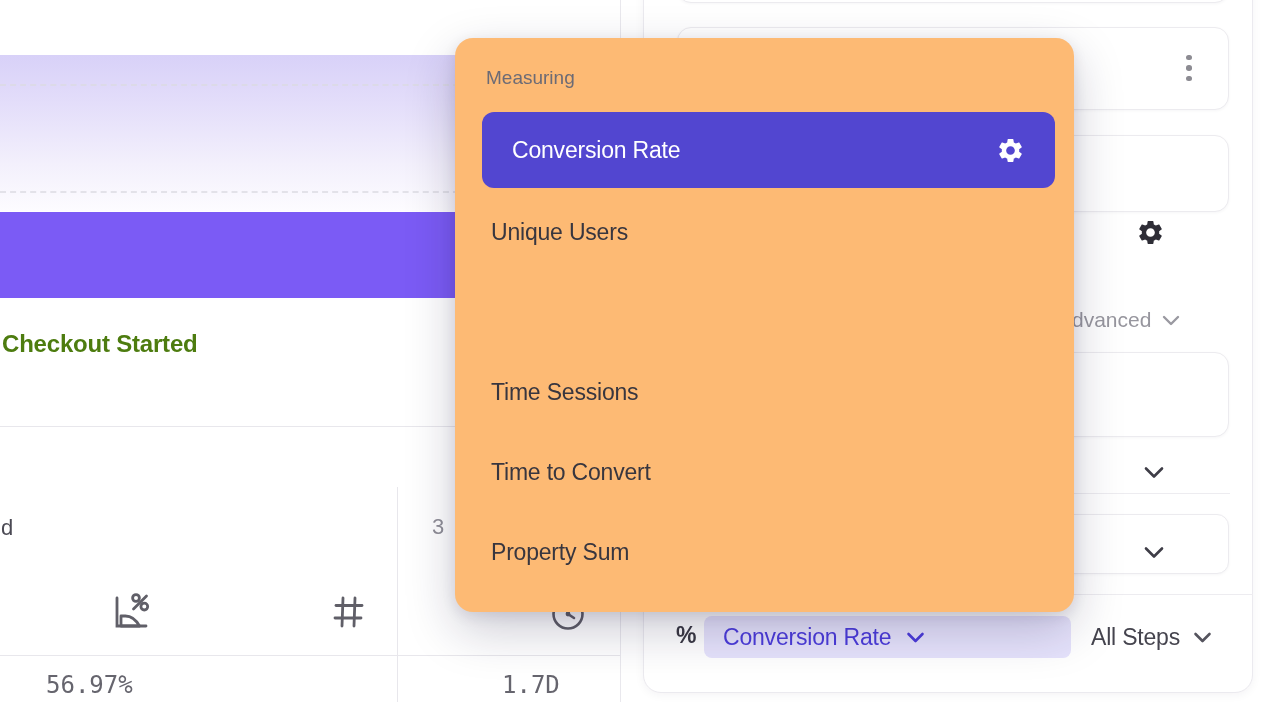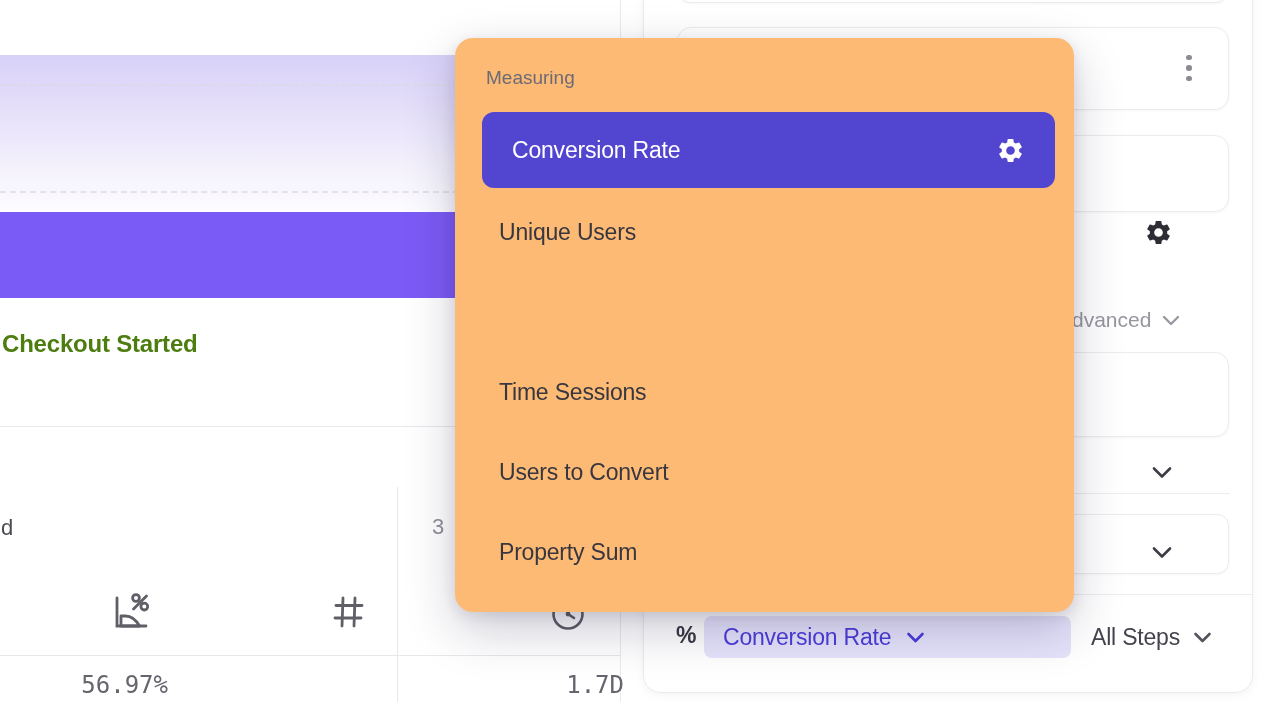--- a/index.html
+++ b/index.html
@@ -26,21 +26,21 @@
   .step-title { left:2px; top:330px; font-size:24px; font-weight:600; color:#4d7c0f; letter-spacing:-.2px; }
 
   .h-div { left:0; width:620px; height:0; border-top:1px solid #E8E7EC; }
   .v-div { left:397px; top:487px; width:0; height:215px; border-left:1px solid #E8E7EC; }
 
   .hdr-frag { font-size:22px; line-height:28px; }
   .hdr-left { left:1px; top:514px; color:#4B4A54; }
   .hdr-right { left:424px; top:513px; width:28px; text-align:center; color:#8F8E97; }
 
   .col-icon { top:590px; width:44px; height:44px; }
-  .val { top:668px; width:122px; text-align:right; font-family:"DejaVu Sans Mono", monospace;
+  .val { top:668px; width:122px; text-align:left; font-family:"DejaVu Sans Mono", monospace;
     font-size:24px; line-height:34px; color:#66656E; }
 
   
   .outer-card { left:643px; top:-60px; width:610px; height:753px; background:#fff;
     border:1px solid #EBEAEF; border-radius:18px; box-shadow:0 2px 10px rgba(30,28,50,.05); z-index:1; }
   .mini-card { left:677px; width:552px; background:#fff; border:1px solid #ECEBEF;
     border-radius:14px; box-shadow:0 1px 3px rgba(30,28,50,.04); z-index:2; }
   .kebab { left:1178px; top:50px; width:22px; height:36px; display:flex; flex-direction:column;
     align-items:center; justify-content:center; gap:5px; z-index:3; cursor:pointer; }
   .kebab i { width:5.5px; height:5.5px; border-radius:50%; background:#8C8B92; }
@@ -55,21 +55,21 @@
   .pill { left:704px; top:616px; width:367px; height:42px; background:#E6E3FC; border-radius:8px;
     display:flex; align-items:center; padding:0 19px; gap:15px; z-index:2; cursor:pointer; }
   .pill span { font-size:23px; font-weight:500; color:#4C3CDB; letter-spacing:-.2px; }
   .steps-sel { left:1091px; top:616px; height:42px; display:flex; align-items:center; gap:13px; z-index:2; cursor:pointer; }
   .steps-sel span { font-size:23px; font-weight:500; color:#45444E; letter-spacing:-.2px; }
 
   
   .dropdown { left:455px; top:38px; width:619px; height:574px; background:#fdba74; border-radius:18px;
     box-shadow:0 18px 50px rgba(25,20,60,.22), 0 4px 14px rgba(25,20,60,.10); z-index:30; }
   .menu-title { left:31px; top:29px; font-size:19px; font-weight:500; color:#6C6B75; }
-  .menu-item { left:8px; width:748px; height:80px; display:flex; align-items:center;
+  .menu-item { left:0; width:748px; height:80px; display:flex; align-items:center;
     padding:0 38px 0 36px; cursor:pointer; }
   .menu-item .lbl { font-size:23px; font-weight:500; color:#38363F; letter-spacing:-.2px; flex:1; }
   .menu-item.sel { left:27px; width:573px; height:76px; background:#5246D0; border-radius:12px;
     padding:0 30px 0 10px; }
   .menu-item.sel .lbl { color:#ffffff; }
   .gear { width:29px; height:29px; flex:0 0 auto; }
   .chev { flex:0 0 auto; }
 
   svg { display:block; }
 </style>
@@ -174,21 +174,21 @@
         <path d="M19.14 12.94c.04-.3.06-.61.06-.94 0-.32-.02-.64-.07-.94l2.03-1.58c.18-.14.23-.41.12-.61l-1.92-3.32c-.12-.22-.37-.29-.59-.22l-2.39.96c-.5-.38-1.03-.7-1.62-.94l-.36-2.54c-.04-.24-.24-.41-.48-.41h-3.84c-.24 0-.43.17-.47.41l-.36 2.54c-.59.24-1.13.57-1.62.94l-2.39-.96c-.22-.08-.47 0-.59.22L2.74 8.87c-.12.21-.08.47.12.61l2.03 1.58c-.05.3-.09.63-.09.94s.02.64.07.94l-2.03 1.58c-.18.14-.23.41-.12.61l1.92 3.32c.12.22.37.29.59.22l2.39-.96c.5.38 1.03.7 1.62.94l.36 2.54c.05.24.24.41.48.41h3.84c.24 0 .44-.17.47-.41l.36-2.54c.59-.24 1.13-.56 1.62-.94l2.39.96c.22.08.47 0 .59-.22l1.92-3.32c.12-.22.07-.47-.12-.61l-2.01-1.58zM12 15.6c-1.98 0-3.6-1.62-3.6-3.6s1.62-3.6 3.6-3.6 3.6 1.62 3.6 3.6-1.62 3.6-3.6 3.6z"></path>
       </svg>
   </div>
 
 
   <div class="abs menu-item" style="top:314px">
     <span class="lbl">Time Sessions</span>
   </div>
 
   <div class="abs menu-item" style="top:394px">
-    <span class="lbl">Users to Convert</span>
+    <span class="lbl">Time to Convert</span>
     <svg class="chev" width="22" height="13" viewBox="0 0 22 13" fill="none" stroke="#3E3D47" stroke-width="2.6" stroke-linecap="round" stroke-linejoin="round">
         <path d="M3 2.5 L11 10.5 L19 2.5"></path>
       </svg>
   </div>
 
   <div class="abs menu-item" style="top:474px">
     <span class="lbl">Property Sum</span>
     <svg class="chev" width="22" height="13" viewBox="0 0 22 13" fill="none" stroke="#3E3D47" stroke-width="2.6" stroke-linecap="round" stroke-linejoin="round">
         <path d="M3 2.5 L11 10.5 L19 2.5"></path>
       </svg>

